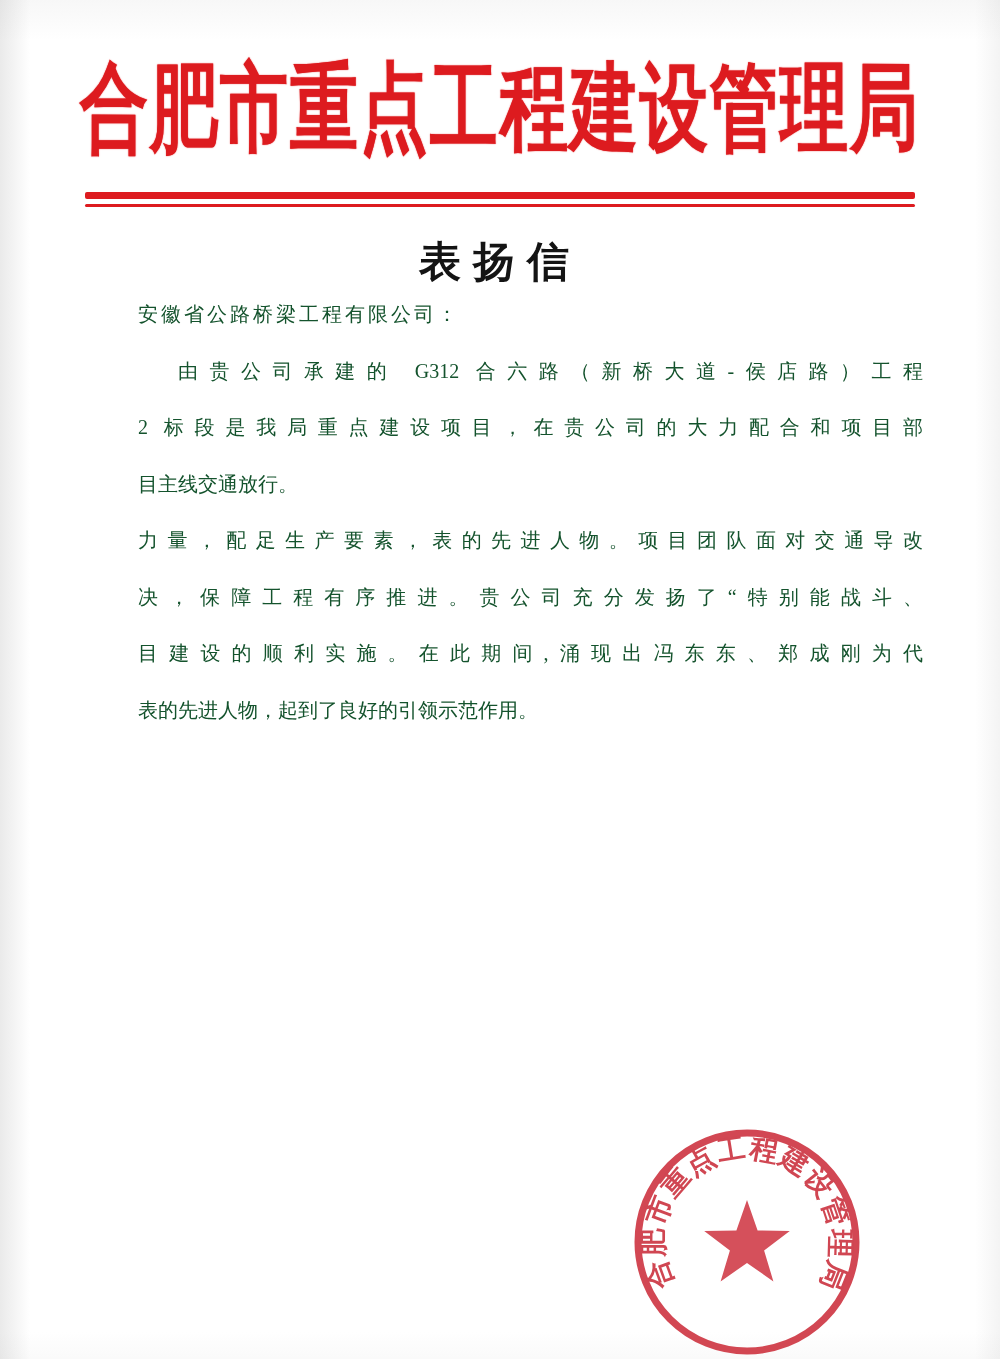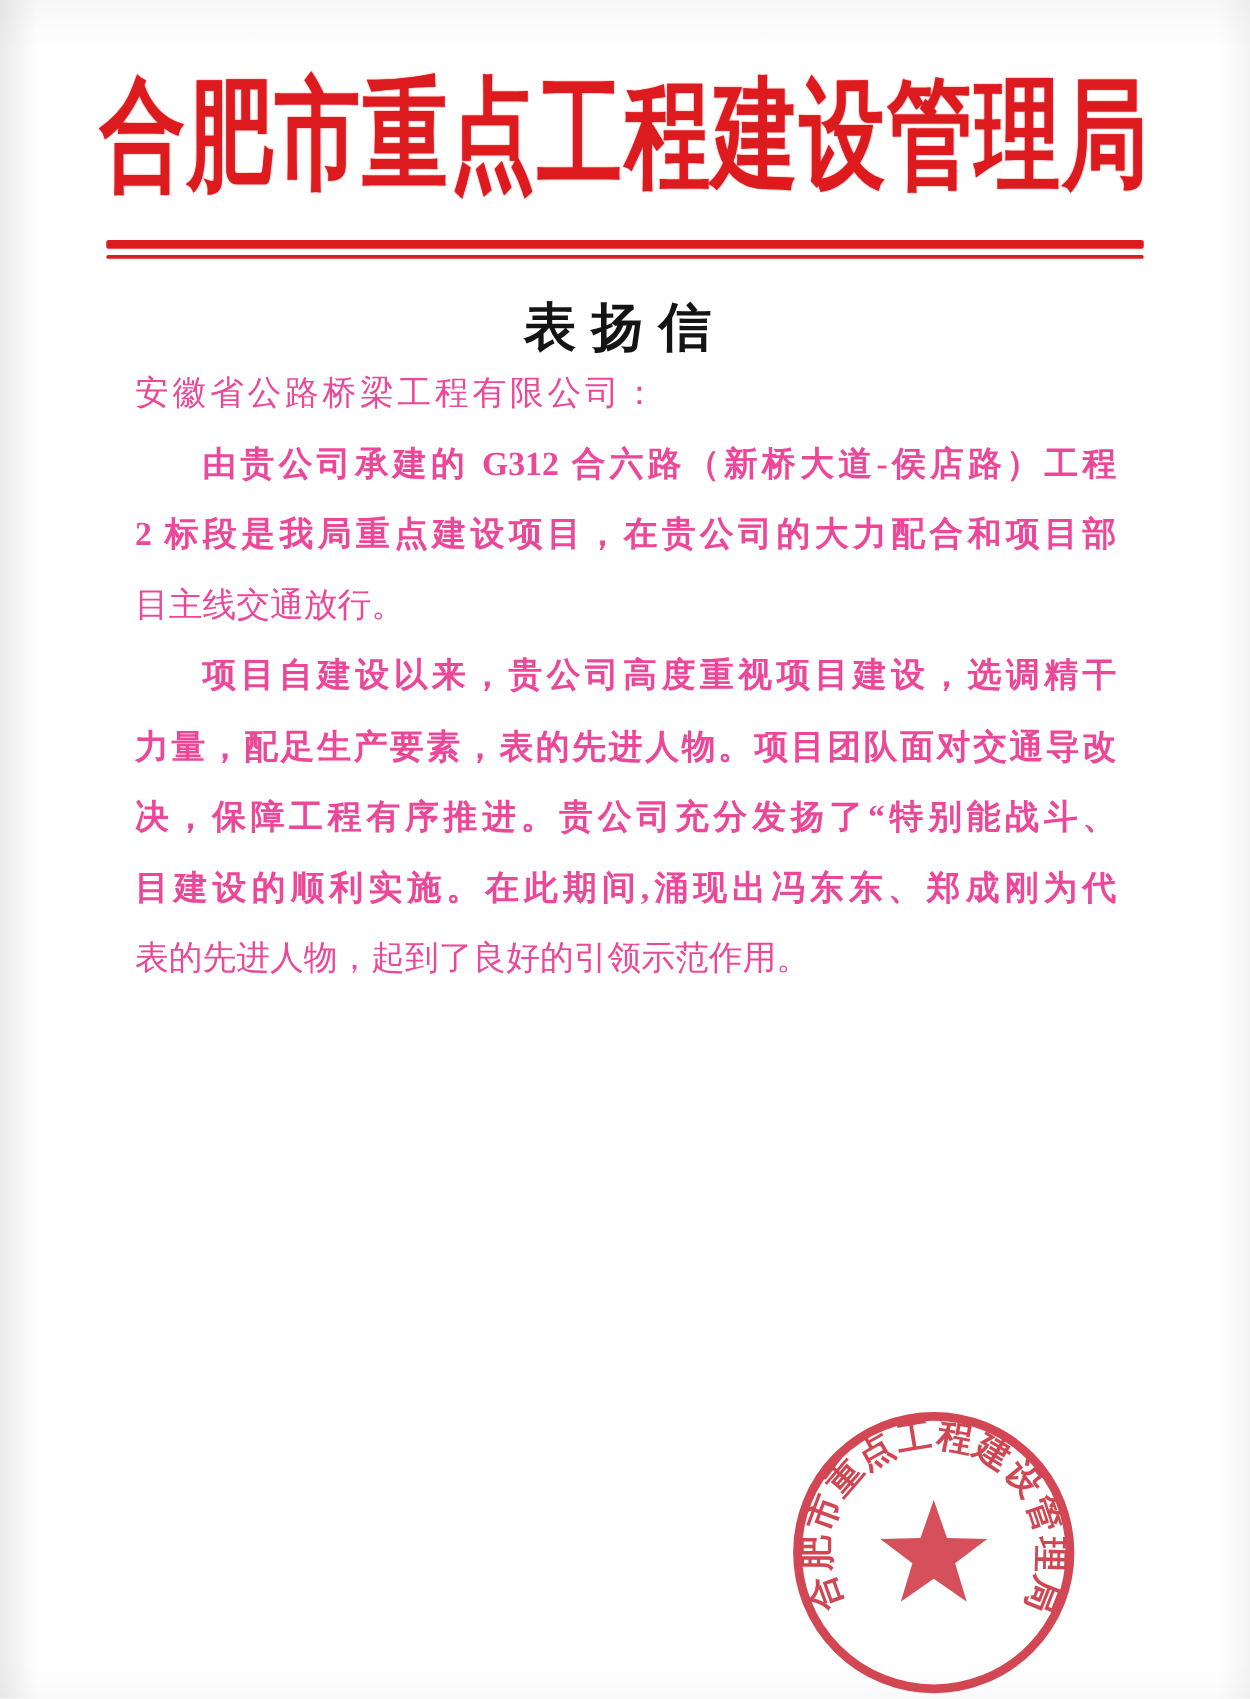--- a/index.html
+++ b/index.html
@@ -45,30 +45,29 @@
   .rule .thin{height:3px;background:#dd1b1f;border-radius:2px;}
 
   
   .title{
     position:absolute;top:234px;left:0;width:1000px;
     text-align:center;
     font-size:42px;font-weight:bold;color:#141414;
     letter-spacing:12px;
   }
   .content{
-    position:absolute;top:286px;left:108px;width:785px;
-    font-size:27px;line-height:56.5px;color:#ec4899;
+    position:absolute;top:286px;left:138px;width:785px;
+    font-size:20px;line-height:56.5px;color:#14532d;
     z-index:2;
   }
   .line{white-space:nowrap;}
   .fill{
     white-space:normal;
     text-align:justify;
     text-align-last:justify;
-    font-weight:bold;
   }
   .indent{text-indent:2em;}
   .salutation{letter-spacing:3px;}
 
   
   .seal{
     position:absolute;left:627px;top:1124px;width:240px;height:240px;
     z-index:1;opacity:.93;
   }
   .seal svg{display:block;}
@@ -97,21 +96,20 @@
   <div class="title">表扬信</div>
 
   <div class="content">
 
     <div class="line salutation">安徽省公路桥梁工程有限公司：</div>
 
     <div class="line fill indent">由贵公司承建的 G312 合六路（新桥大道-侯店路）工程</div>
     <div class="line fill">2 标段是我局重点建设项目，在贵公司的大力配合和项目部</div>
     <div class="line">目主线交通放行。</div>
 
-    <div class="line fill indent">项目自建设以来，贵公司高度重视项目建设，选调精干</div>
     <div class="line fill">力量，配足生产要素，表的先进人物。项目团队面对交通导改</div>
     <div class="line fill">决，保障工程有序推进。贵公司充分发扬了“特别能战斗、</div>
     <div class="line fill">目建设的顺利实施。在此期间,涌现出冯东东、郑成刚为代</div>
     <div class="line">表的先进人物，起到了良好的引领示范作用。</div>
 
   </div>
 
   <div class="seal">
     <svg width="240" height="240" viewBox="0 0 240 240" xmlns="http://www.w3.org/2000/svg" xmlns:xlink="http://www.w3.org/1999/xlink">
       <circle class="ring" cx="120" cy="118" r="109" stroke-width="7"></circle>

